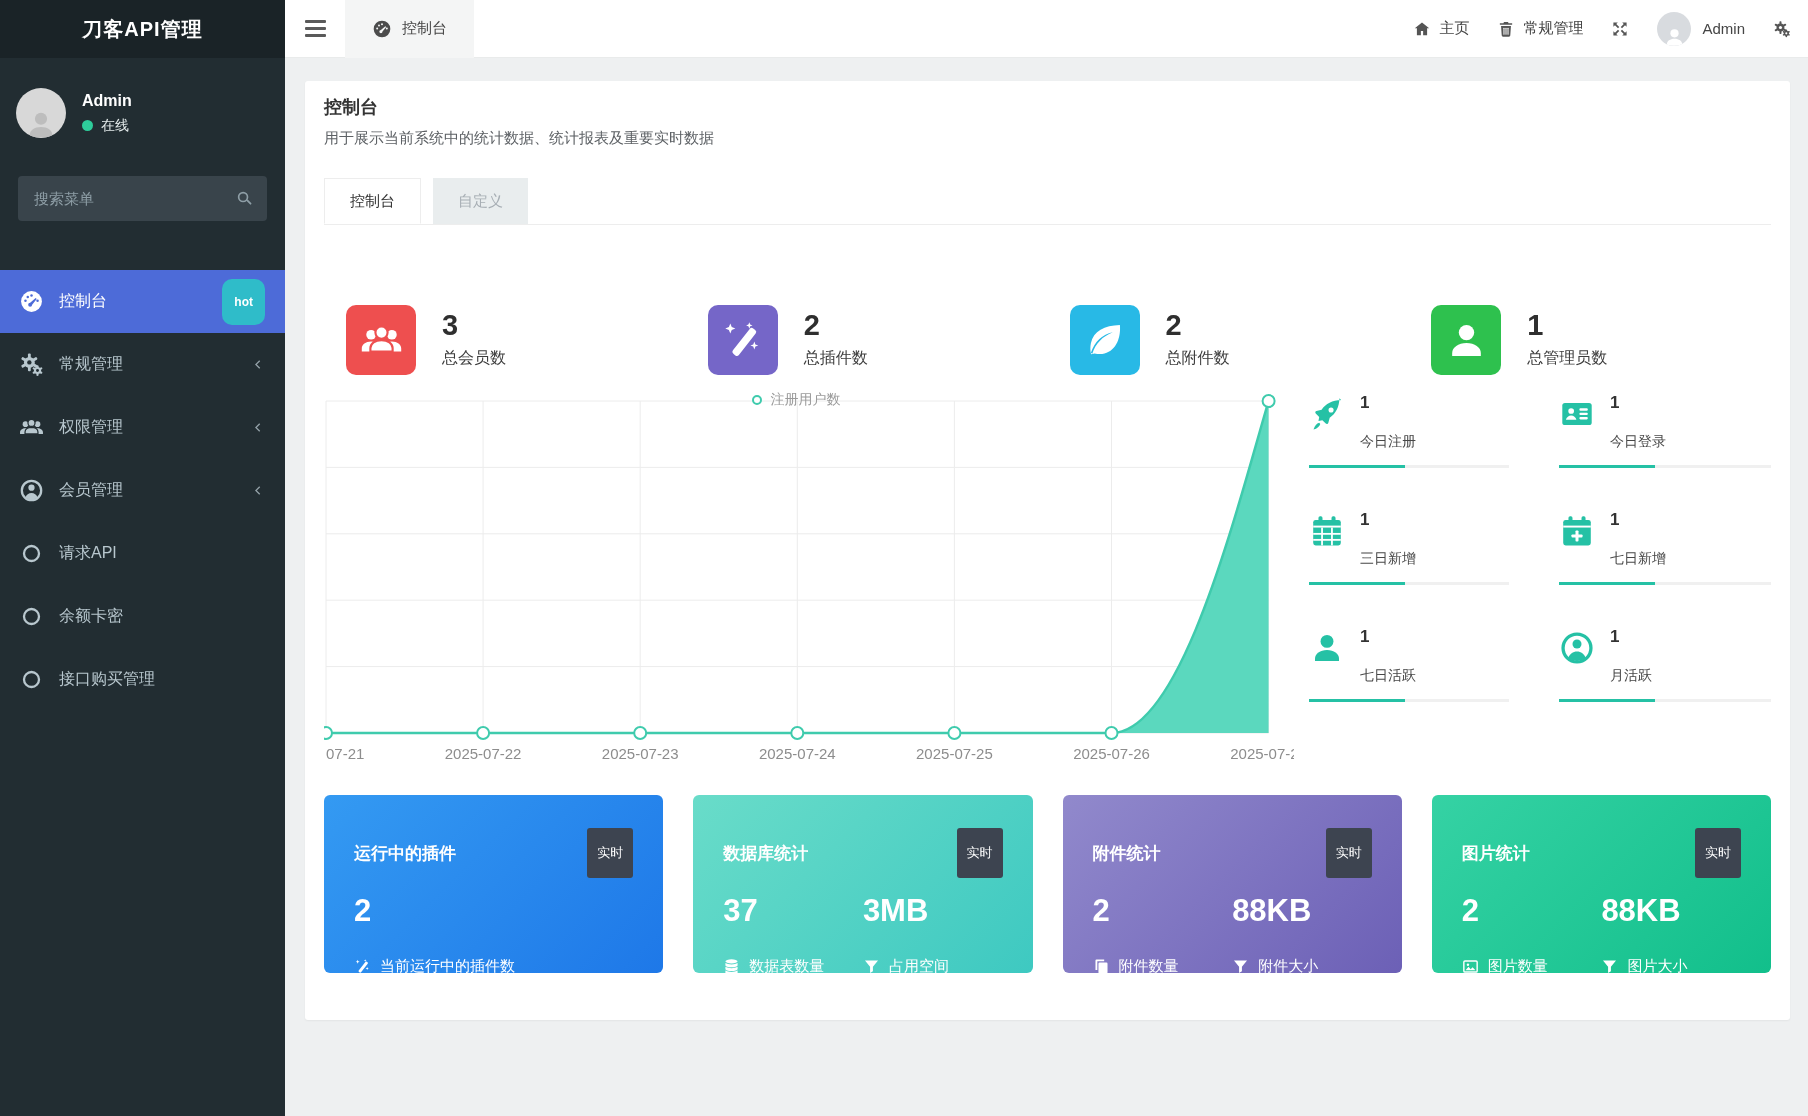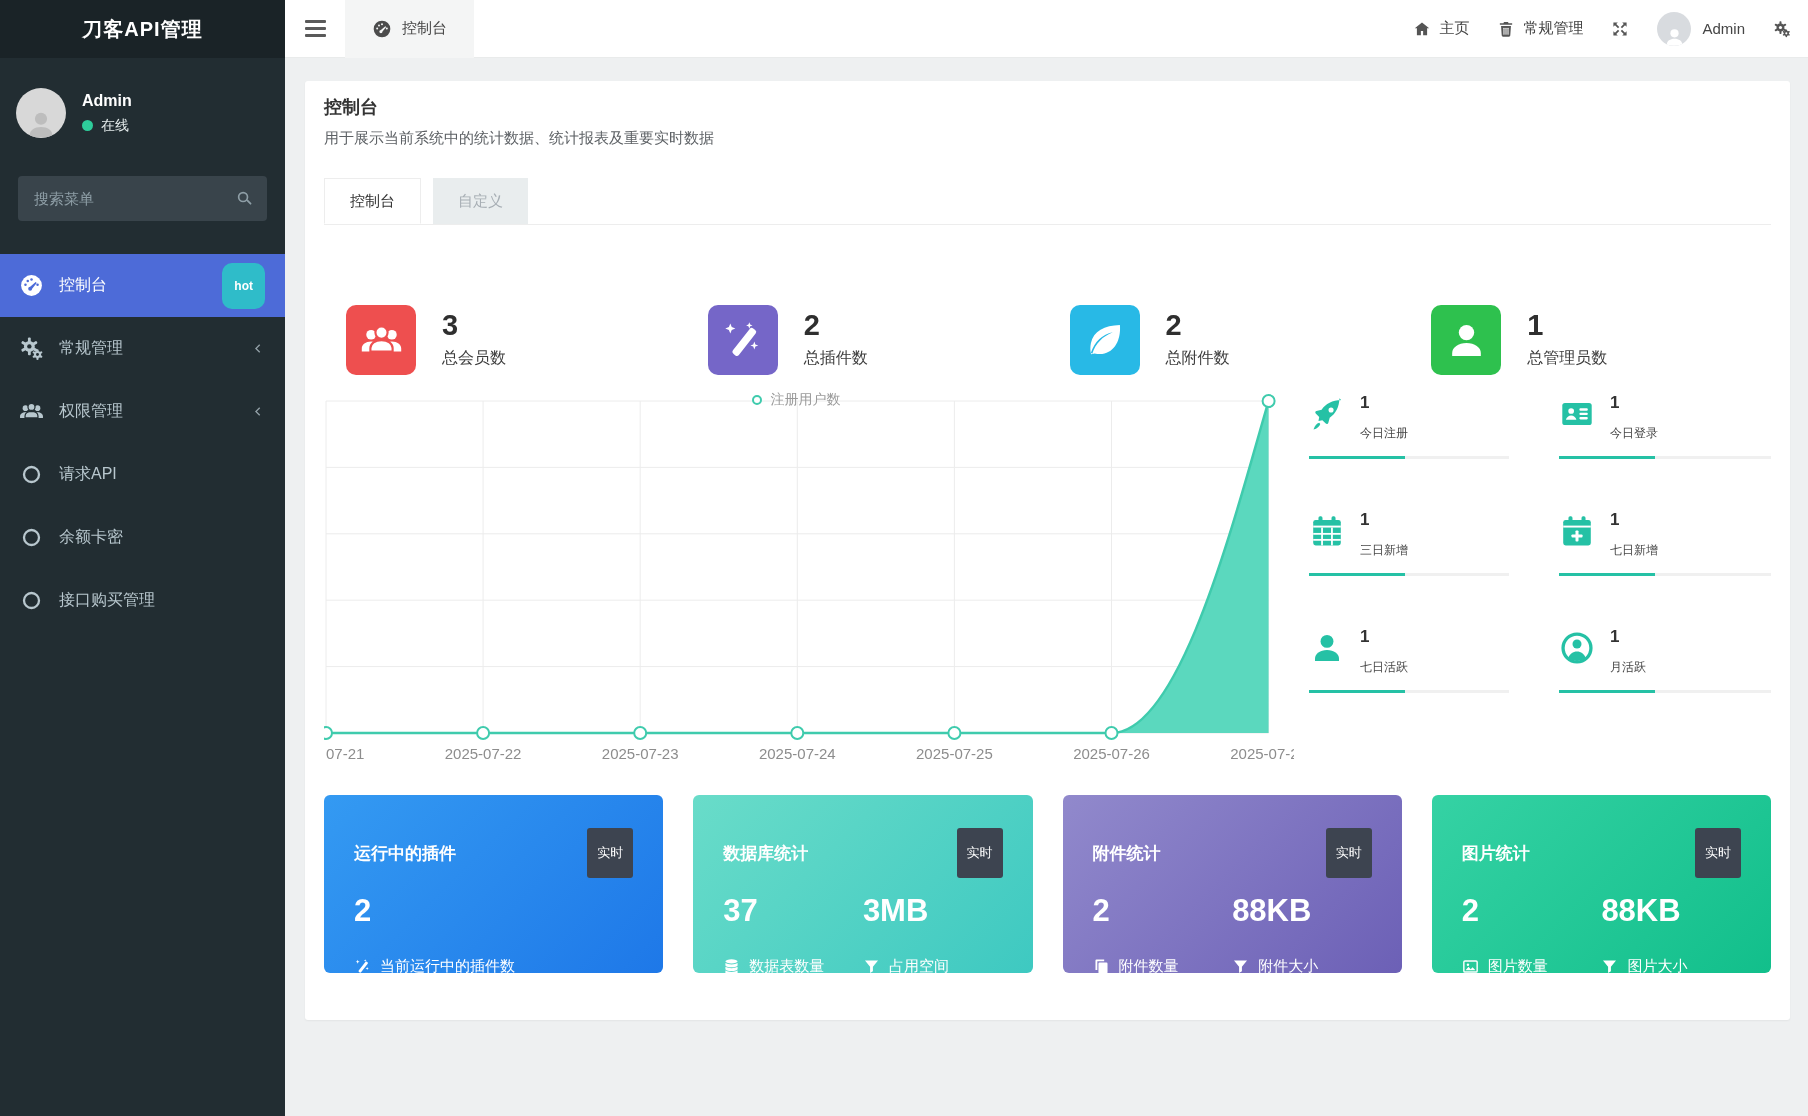--- a/index.html
+++ b/index.html
@@ -13,21 +13,21 @@
   .sidebar { width:285px; flex-shrink:0; background:#222d32; --cut:#222d32; display:flex; flex-direction:column;gap:12px; }
   .logo { height:58px; background:#1a2327; color:#fff; font-size:20px; font-weight:bold;
     display:flex; align-items:center; justify-content:center; letter-spacing:1px; }
   .user-panel { display:flex; align-items:center; gap:16px; padding:18px 16px 14px; }
   .avatar-lg { width:50px; height:50px; border-radius:50%; background:#d8d8d8; overflow:hidden;
     display:flex; align-items:flex-end; justify-content:center; }
   .avatar-lg .icon { width:34px; height:34px; color:#bdbdbd; margin-bottom:-4px; }
   .user-name { color:#fff; font-size:16px; font-weight:bold; }
   .user-status { display:flex; align-items:center; gap:8px; color:#e4ebeb; font-size:14px; margin-top:7px; }
   .status-dot { width:11px; height:11px; border-radius:50%; }
-  .search-wrap { margin:12px 18px 0; position:relative; }
+  .search-wrap { margin:12px 18px 16px; position:relative; }
   .search-input { width:100%; height:45px; border:none; border-radius:4px; background:#39444b;
     color:#cfd8dc; font-size:15px; padding:0 46px 0 16px; outline:none; }
   .search-input::placeholder { color:#8e9ea6; }
   .search-btn { position:absolute; right:13px; top:13px; width:19px; height:19px; color:#8e9ea6; cursor:pointer; }
   .menu { margin-top:21px; }
   .mi { height:63px; display:flex; align-items:center; padding:0 20px 0 19px;
     color:#b8c7ce; font-size:16px; cursor:pointer; }
   .mi-icon { width:25px; height:25px; margin-right:15px; flex-shrink:0; }
   .mi-badge { margin-left:auto; color:#fff; font-size:12px; font-weight:bold; padding:16px 12px; border-radius:10px; }
   .mi-arrow { margin-left:auto; width:15px; height:15px; opacity:.75; }
@@ -76,21 +76,21 @@
   .legend { position:absolute; top:4px; left:0; width:944px; display:flex; justify-content:center;
     align-items:center; gap:9px; font-size:14px; color:#9a9a9a; }
   .legend-dot { width:10px; height:10px; border-radius:50%; border:2px solid #3fcbad; background:#fff; }
   #chart { position:absolute; left:0; top:0; overflow:hidden; }
 
   .ministats { margin-left:auto; width:462px; padding-top:6px; display:grid;
     grid-template-columns:200px 212px; column-gap:50px; grid-auto-rows:117px; }
   .ms-top { display:flex; gap:15px; align-items:flex-start; }
   .ms-icon { width:36px; height:36px; color:#25c1a5; margin-top:3px; flex-shrink:0; }
   .ms-num { font-size:17px; font-weight:bold; color:#333; }
-  .ms-label { font-size:12px; color:#474747; margin-top:12px; }
+  .ms-label { font-size:14px; color:#474747; margin-top:20px; }
   .ms-bar { margin-top:14px; height:3px; background:#f0f0f0; position:relative; }
   .ms-bar-fill { position:absolute; left:0; top:0; height:3px; width:96px; display:block; }
 
   .cards-row { display:flex; gap:30px; margin-top:26px; }
   .card { flex:1; height:178px; border-radius:6px; color:#fff; padding:33px 30px 0; }
   .card-head { display:flex; justify-content:space-between; align-items:center; }
   .card-title { font-size:17px; font-weight:bold; }
   .card-badge { background:#3d4450; font-size:13px; padding:16px 10px; border-radius:3px; }
   .card-metrics { display:flex; margin-top:15px; }
   .metric { flex:1; }
@@ -180,20 +180,35 @@
             <svg viewBox="0 0 24 24" fill="currentColor">
               <circle cx="6.2" cy="8.8" r="2.7"></circle>
               <circle cx="17.8" cy="8.8" r="2.7"></circle>
               <path d="M6.2 12.6c-3 0-5.2 1.7-5.2 3.8v1.8h10.4v-1.8c0-2.1-2.2-3.8-5.2-3.8z"></path>
               <path d="M17.8 12.6c-3 0-5.2 1.7-5.2 3.8v1.8H23v-1.8c0-2.1-2.2-3.8-5.2-3.8z"></path>
               <circle cx="12" cy="7.6" r="3.4" stroke="var(--cut,#fff)" stroke-width="1.2"></circle>
               <path d="M12 11.8c-3.5 0-6.2 1.9-6.2 4.4v2h12.4v-2c0-2.5-2.7-4.4-6.2-4.4z" stroke="var(--cut,#fff)" stroke-width="1.2"></path>
             </svg>
           </span>
         <span>权限管理</span>
+        <span class="mi-arrow icon">
+            <svg viewBox="0 0 24 24">
+              <path fill="currentColor" d="M14.8 5.2L8 12l6.8 6.8 1.5-1.5L11 12l5.3-5.3z"></path>
+            </svg>
+          </span>
+      </div>
+      <div class="mi">
+        <span class="mi-icon icon">
+            <svg viewBox="0 0 24 24">
+              <circle cx="12" cy="12" r="9.3" fill="none" stroke="currentColor" stroke-width="2.2"></circle>
+              <circle cx="12" cy="9.3" r="3" fill="currentColor"></circle>
+              <path d="M6.2 18.6c.9-2.7 3.1-4.3 5.8-4.3s4.9 1.6 5.8 4.3a9.3 9.3 0 0 1-11.6 0z" fill="currentColor"></path>
+            </svg>
+          </span>
+        <span>会员管理</span>
         <span class="mi-arrow icon">
             <svg viewBox="0 0 24 24">
               <path fill="currentColor" d="M14.8 5.2L8 12l6.8 6.8 1.5-1.5L11 12l5.3-5.3z"></path>
             </svg>
           </span>
       </div>
       <div class="mi">
         <span class="mi-icon icon">
             <svg viewBox="0 0 24 24">
               <circle cx="12" cy="12" r="7.2" fill="none" stroke="currentColor" stroke-width="2.2"></circle>

